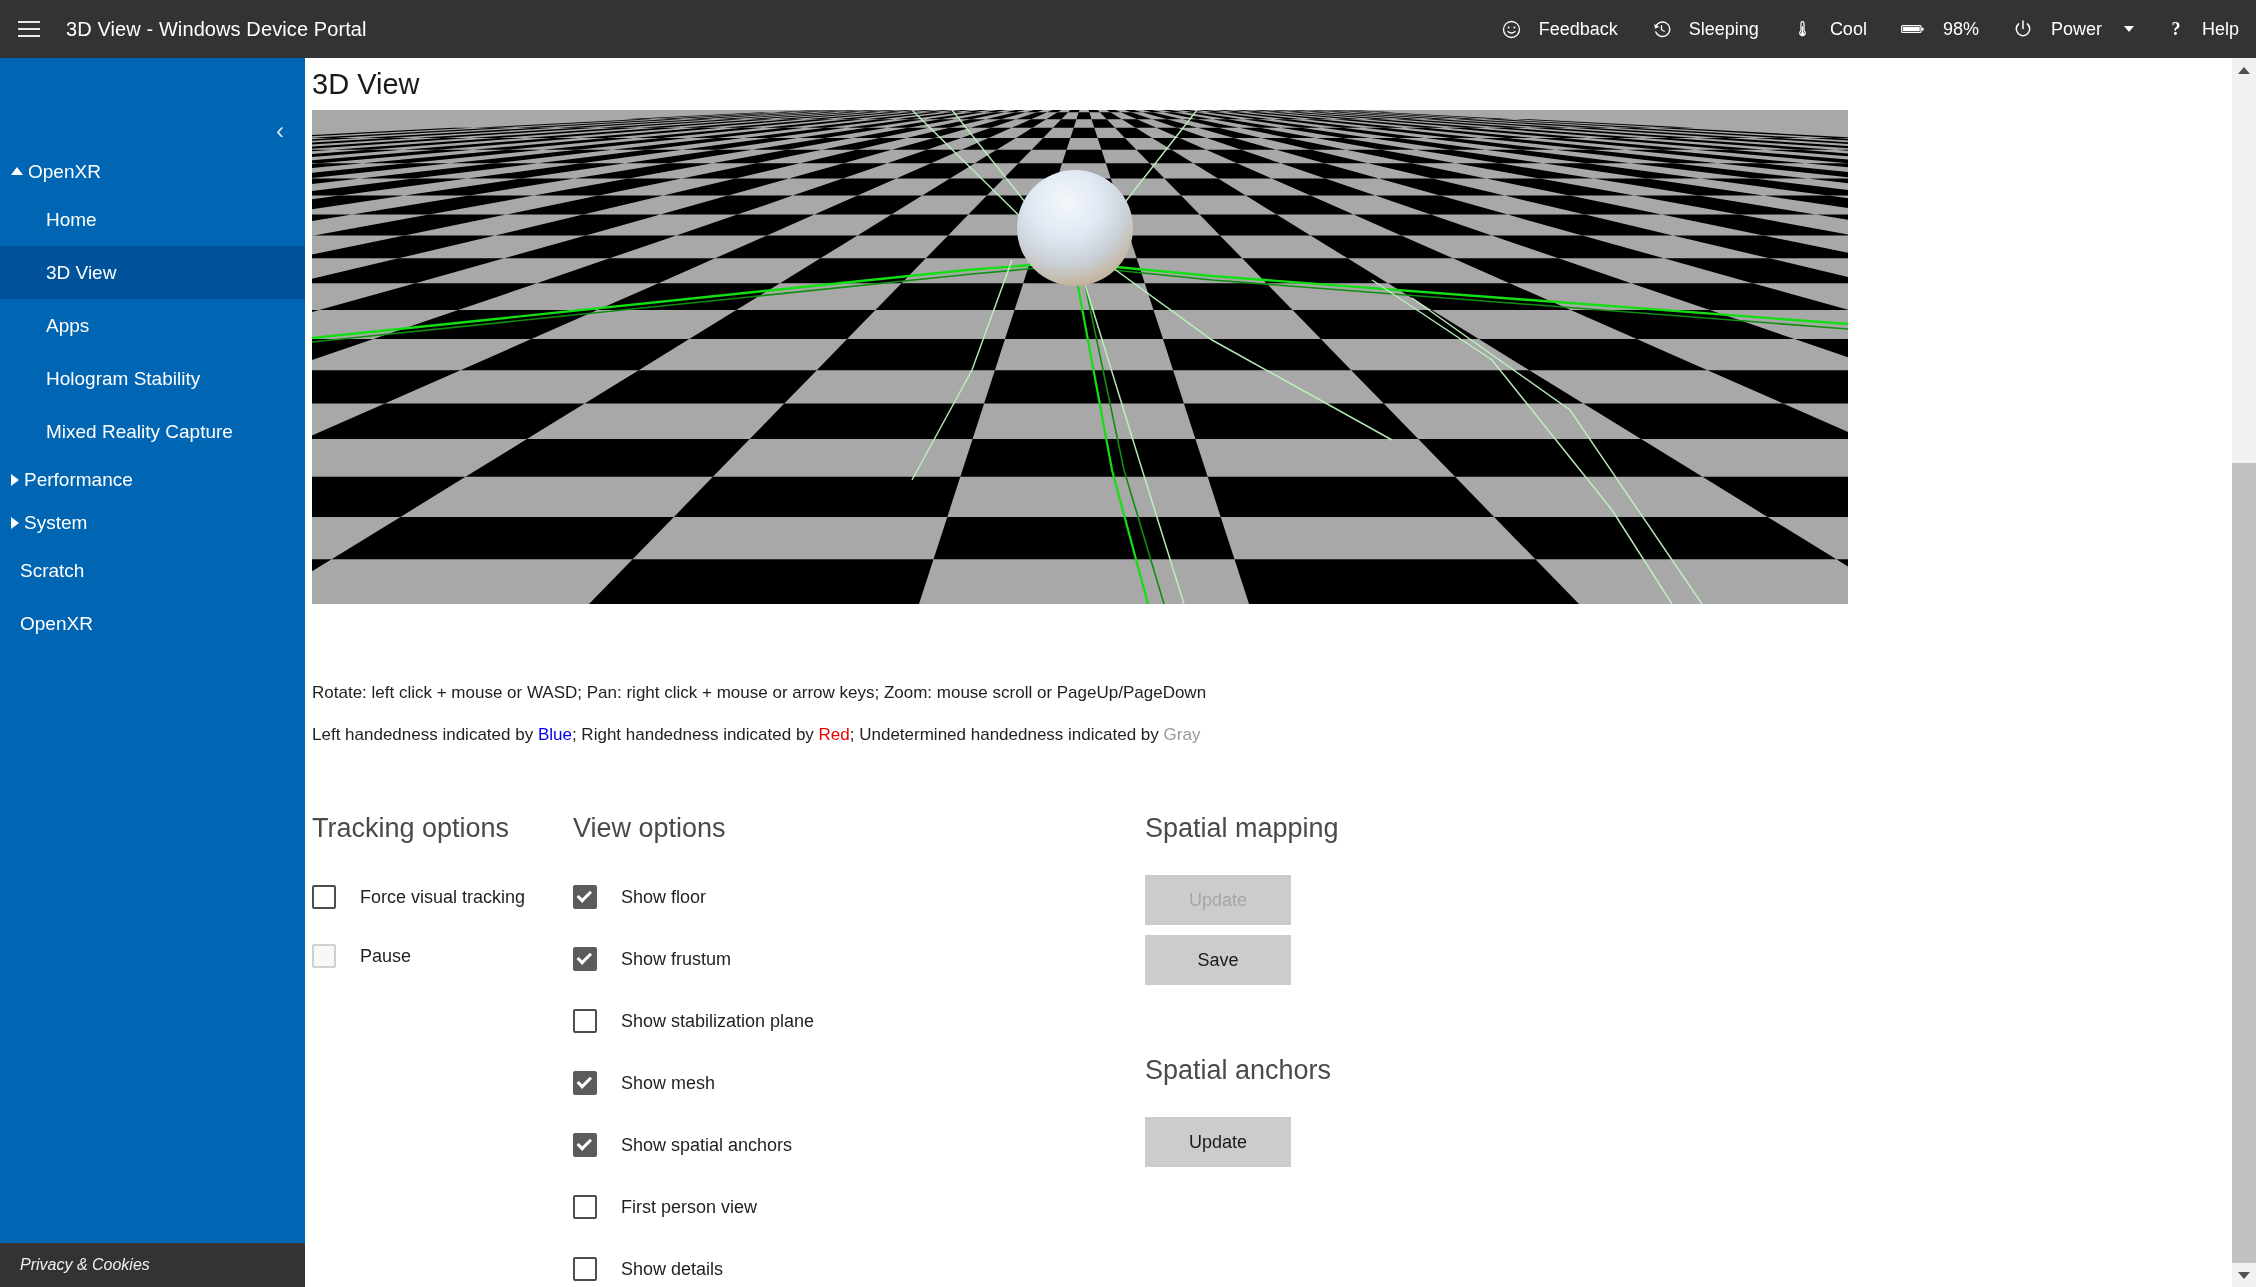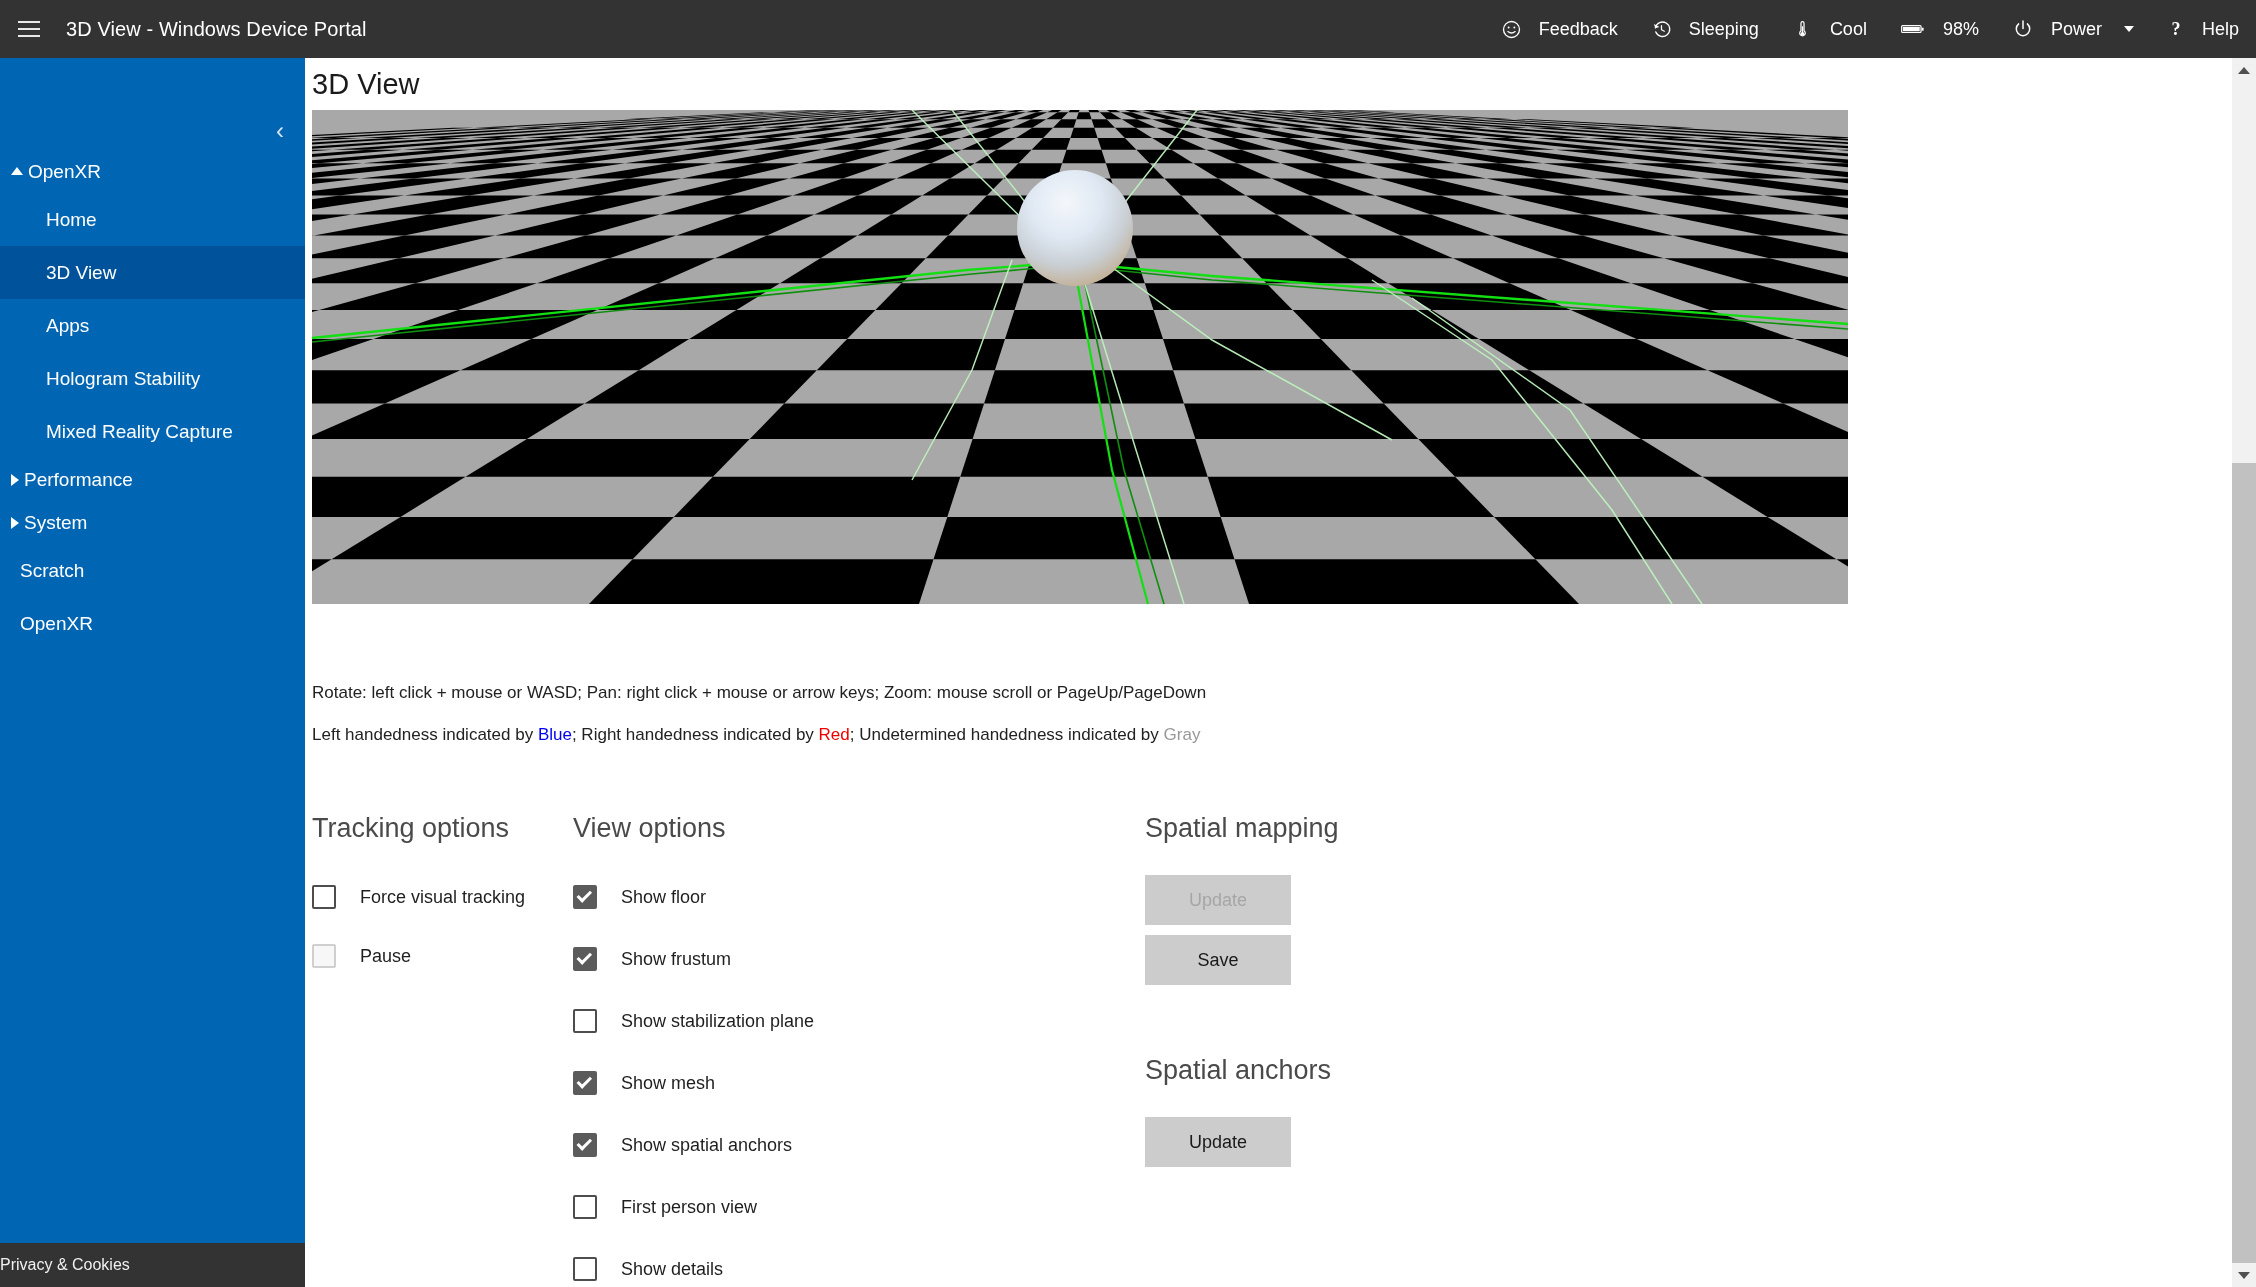--- a/index.html
+++ b/index.html
@@ -78,22 +78,22 @@
   }
   .nav-item.selected { background: #00539b; }
   .nav-item.flat { padding-left: 20px; }
   #privacy-bar {
     position: absolute; left: 0; bottom: 0;
     width: 305px; height: 44px;
     background: #333333;
     display: flex; align-items: center;
   }
   #privacy-link {
-    color: #f0f0f0; font-size: 16px; 
-    cursor: pointer;
+    color: #f0f0f0; font-size: 16px; font-style: italic;
+    padding-left: 20px; cursor: pointer;
   }
 
   
   #content {
     position: absolute; left: 305px; top: 58px;
     width: 1917px; height: 1229px;
     background: #ffffff; overflow: hidden;
   }
   #page-title {
     position: absolute; left: 7px; top: 10px;

